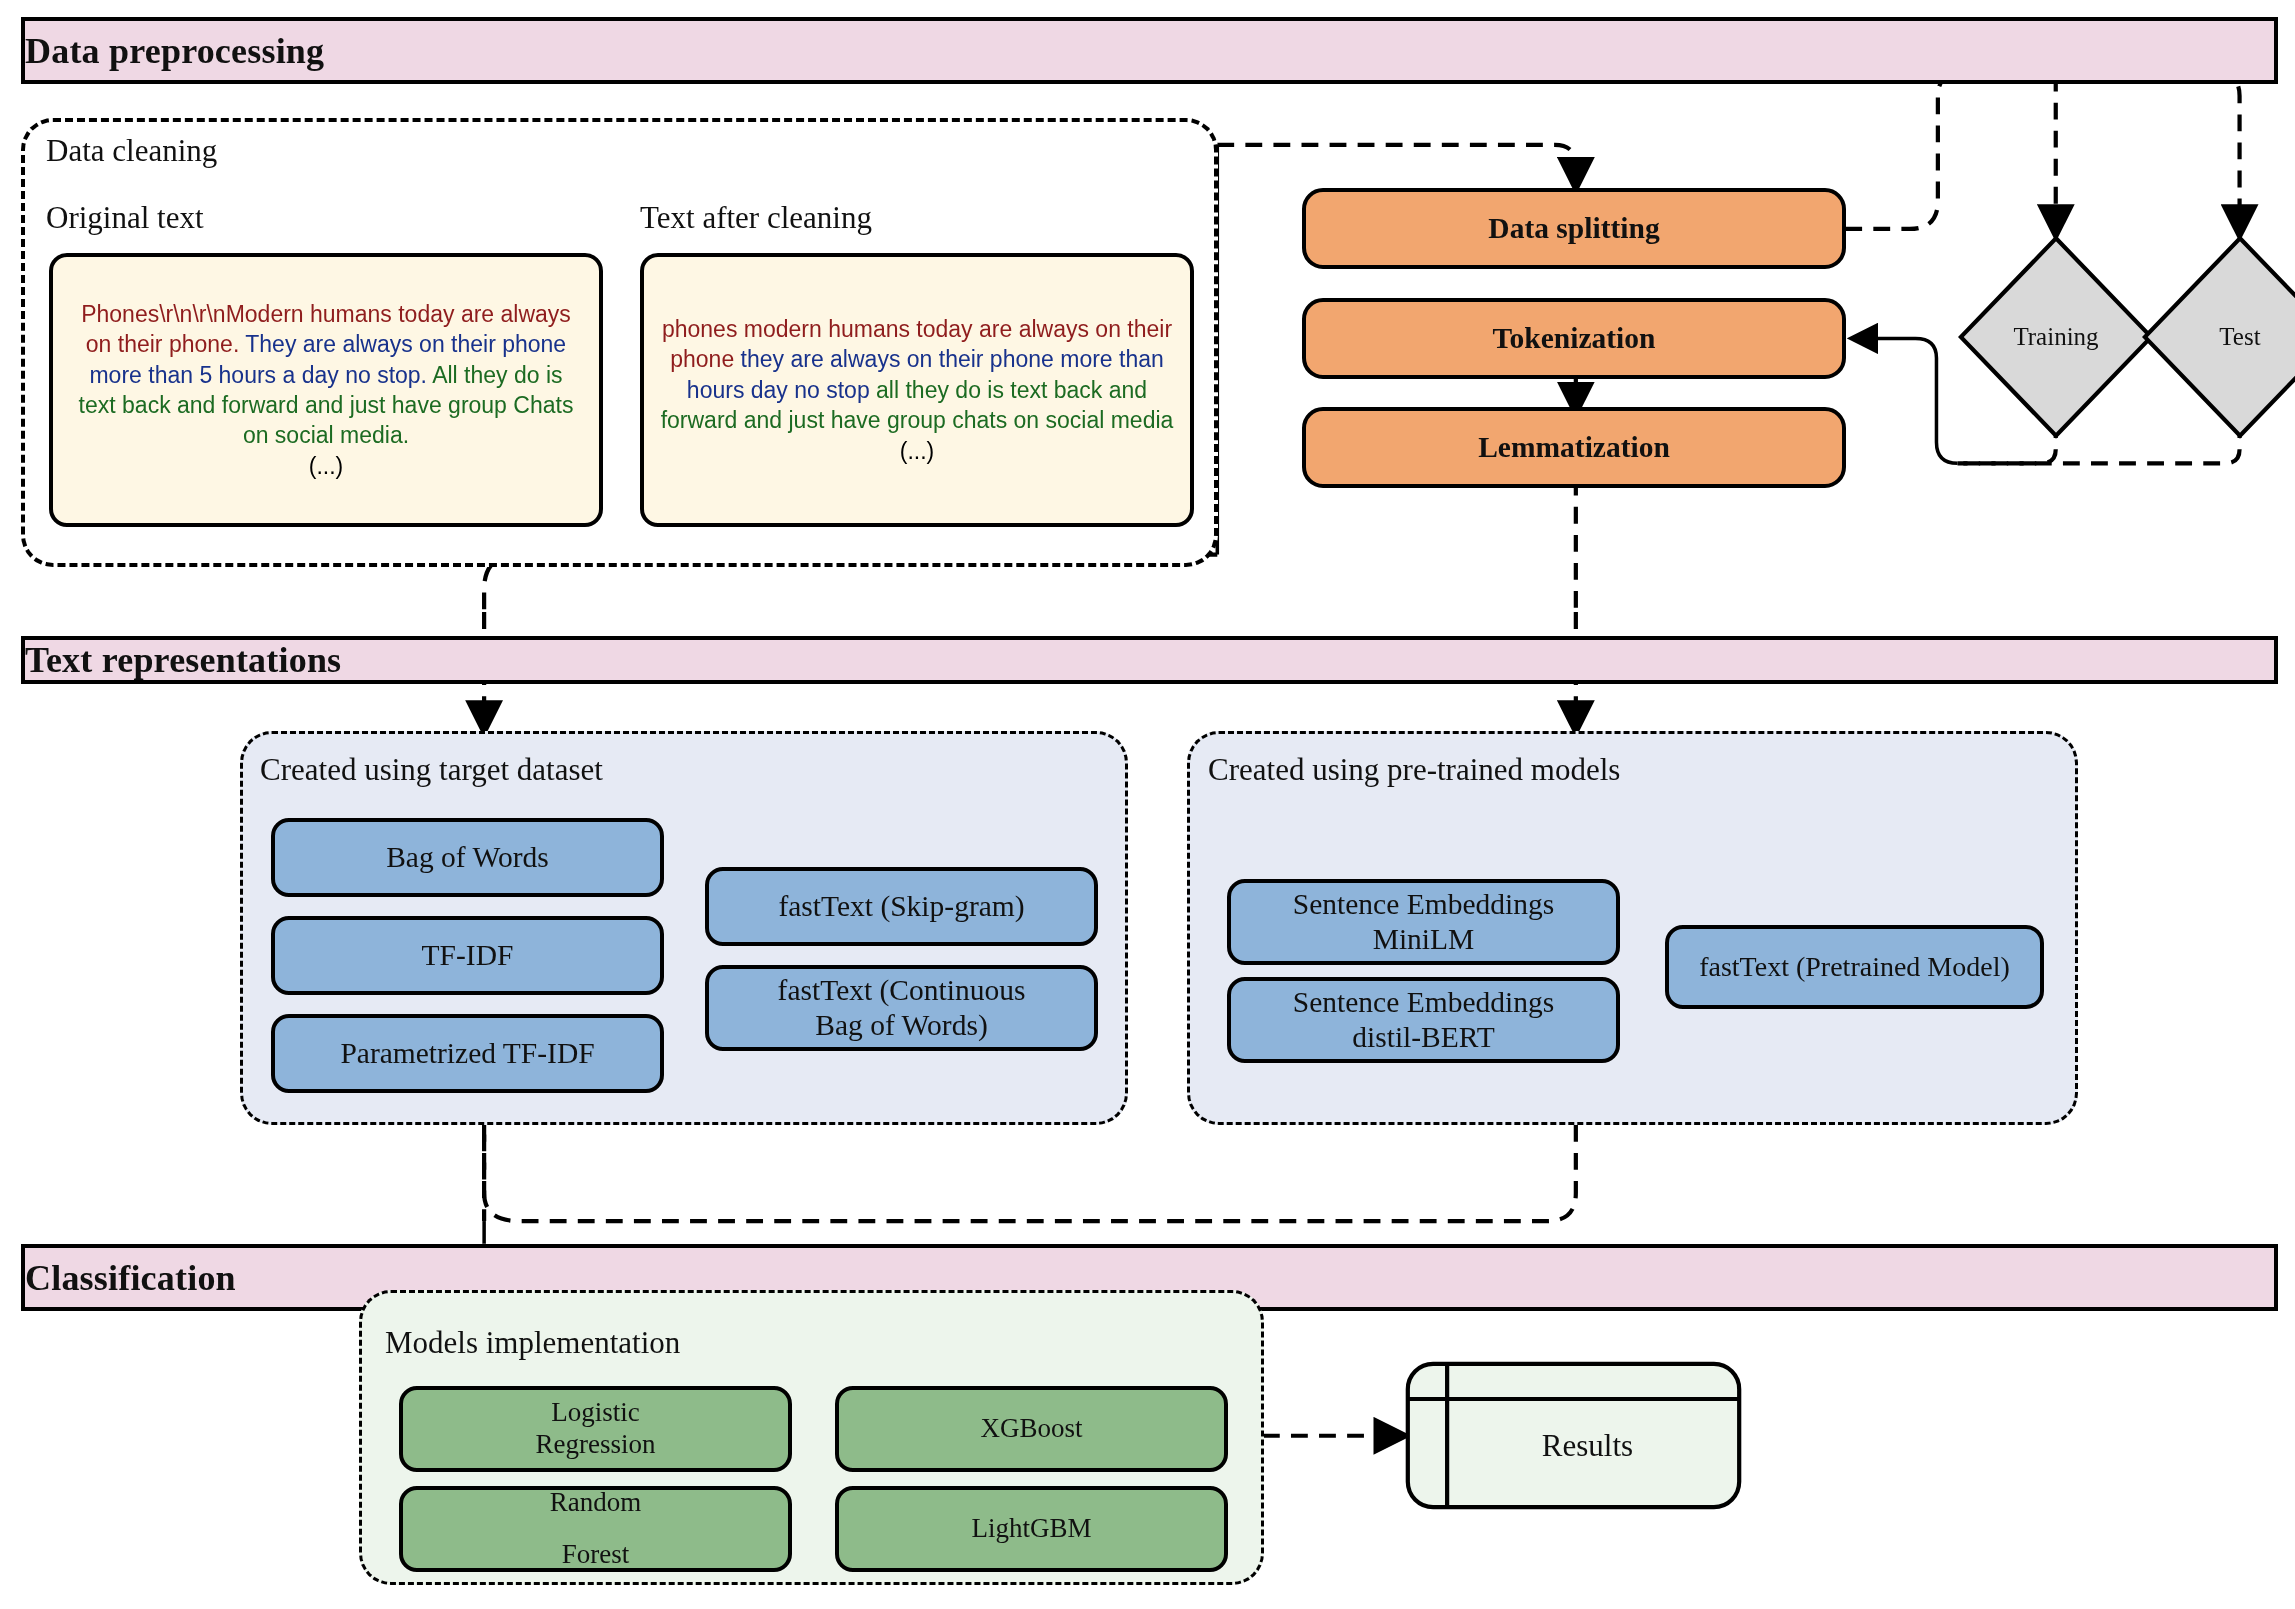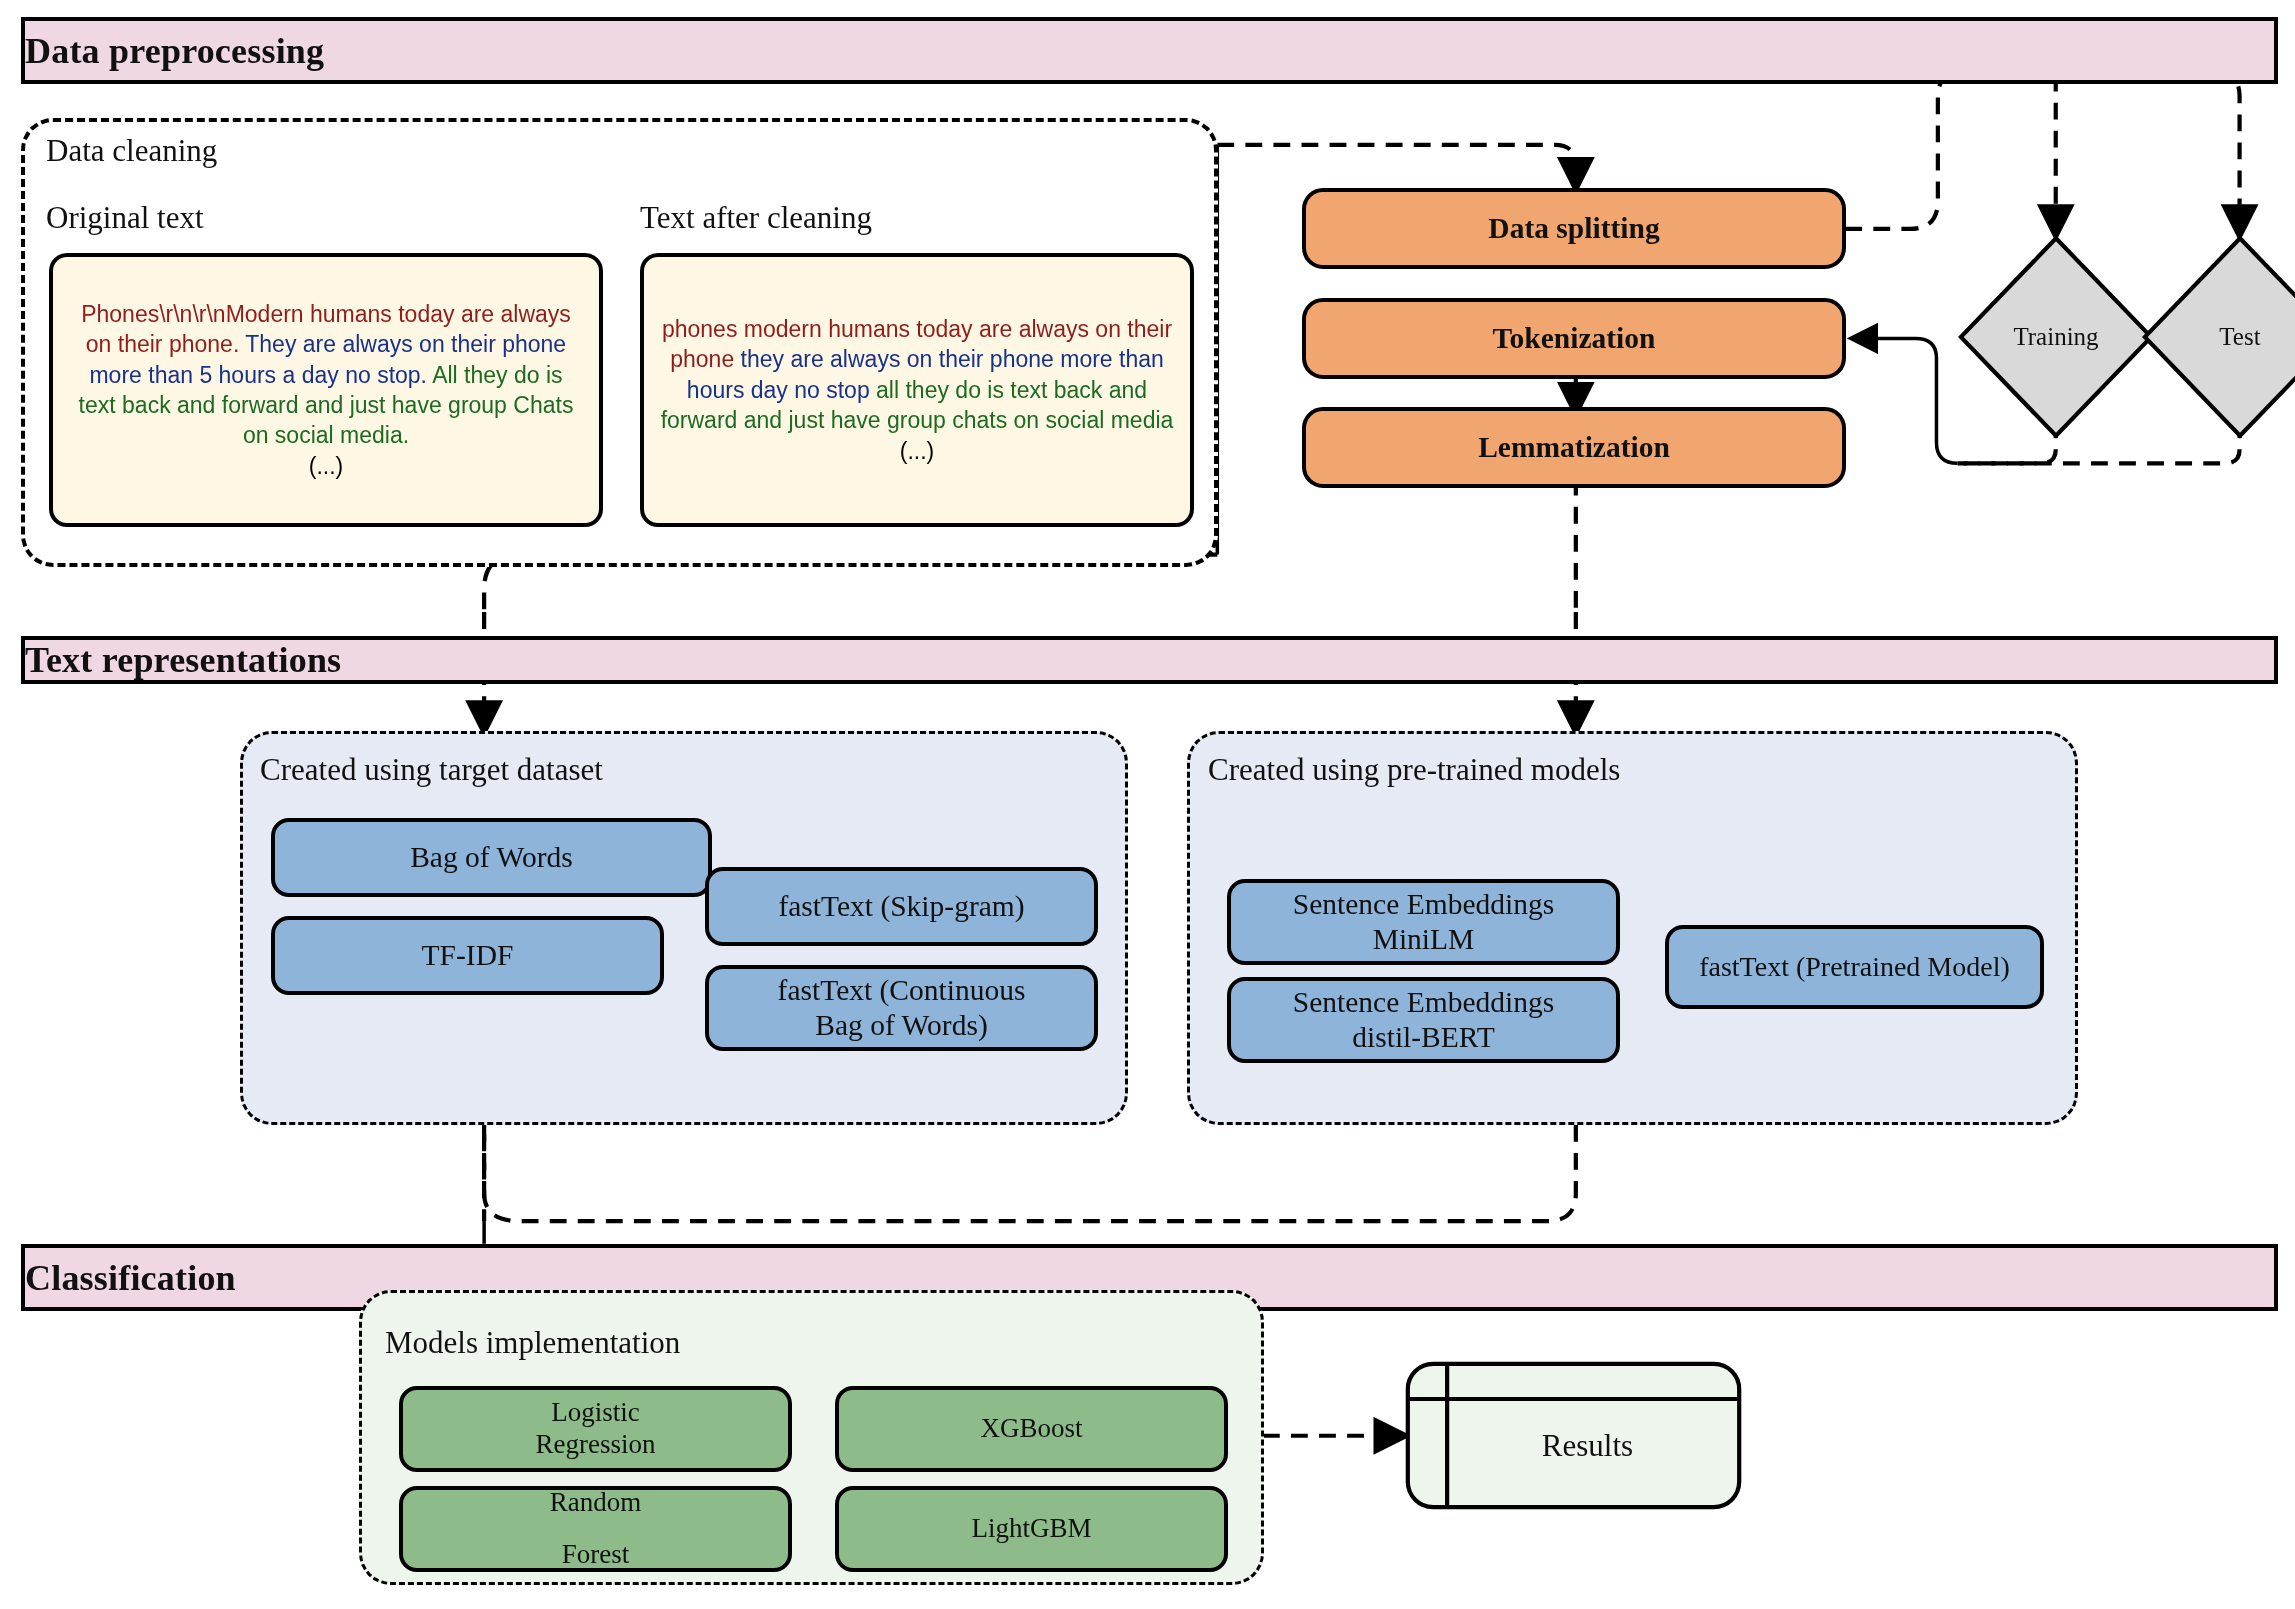--- a/index.html
+++ b/index.html
@@ -136,25 +136,28 @@
     <div class="dlabel" style="top:88px;">Test</div>
   </div>
 
   <div class="band" style="left:21px;top:636px;width:2257px;height:48px;">
     <span class="band-title">Text representations</span>
   </div>
 
   <div class="group" style="left:240px;top:731px;width:888px;height:394px;background:#e6eaf4;"></div>
   <div class="group-title" style="left:260px;top:752px;">Created using target dataset</div>
 
-  <div class="node blue" style="left:271px;top:818px;width:441px;height:79px;">
+  <div class="node blue" style="left:271px;top:818px;width:393px;height:79px;">
     <span>Bag of Words</span>
   </div>
   <div class="node blue" style="left:271px;top:916px;width:393px;height:79px;">
     <span>TF-IDF</span>
+  </div>
+  <div class="node blue" style="left:271px;top:1014px;width:393px;height:79px;">
+    <span>Parametrized TF-IDF</span>
   </div>
 
   <div class="node blue" style="left:705px;top:867px;width:393px;height:79px;">
     <span>fastText (Skip-gram)</span>
   </div>
   <div class="node blue" style="left:705px;top:965px;width:393px;height:86px;flex-direction:column;">
     <span>fastText (Continuous</span>
     <span>Bag of Words)</span>
   </div>
 

